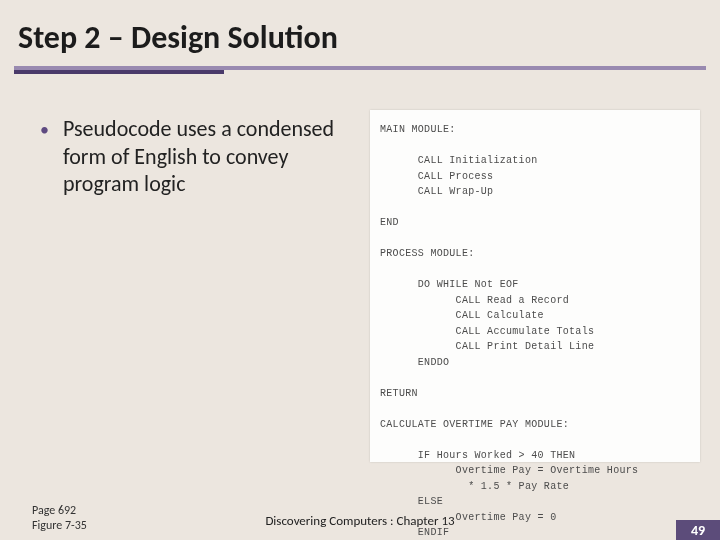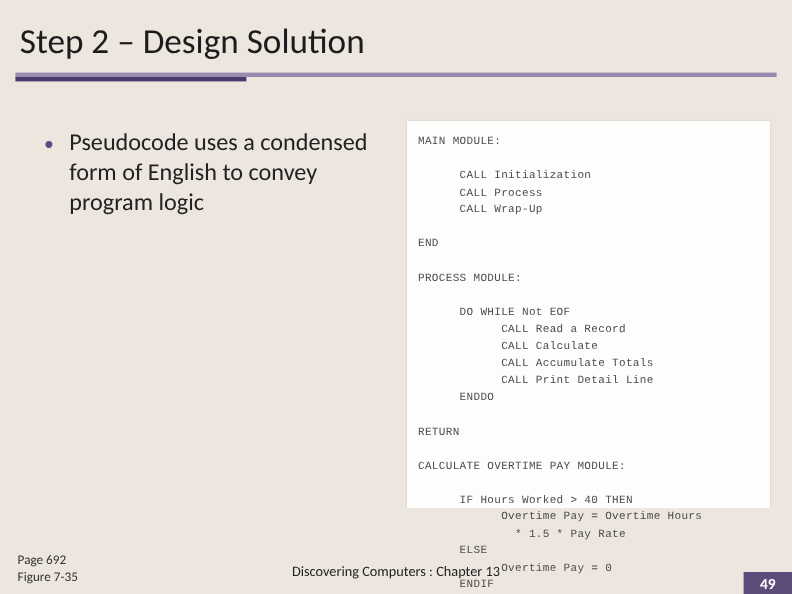--- a/index.html
+++ b/index.html
@@ -11,21 +11,21 @@
     position: relative;
     overflow: hidden;
   }
   .slide {
     width: 720px;
     height: 540px;
     position: relative;
   }
   .title {
     font-size: 32px;
-    font-weight: 400;
+    font-weight: 700;
     color: #1c1c1c;
     padding: 18px 0 0 18px;
   }
   .underline {
     position: absolute;
     top: 66px;
     left: 14px;
     right: 14px;
     height: 4px;
     background: #998ab0;
@@ -68,21 +68,21 @@
     padding: 12px 10px;
     font-family: "OCR A Extended", "Courier New", monospace;
     font-size: 10px;
     color: #4c4c4c;
     line-height: 1.55;
     white-space: pre;
     letter-spacing: 0.3px;
   }
   .page-ref {
     position: absolute;
-    left: 16px;
+    left: 32px;
     bottom: 8px;
     font-size: 12px;
     color: #333;
     line-height: 1.2;
   }
   .footer-center {
     position: absolute;
     bottom: 12px;
     width: 100%;
     text-align: center;

